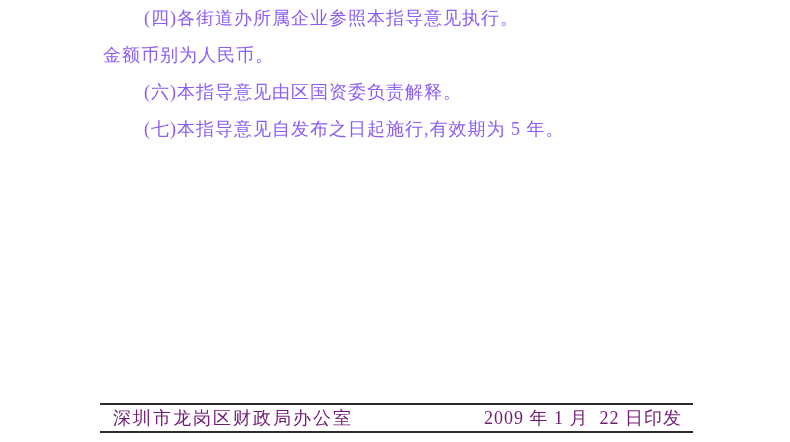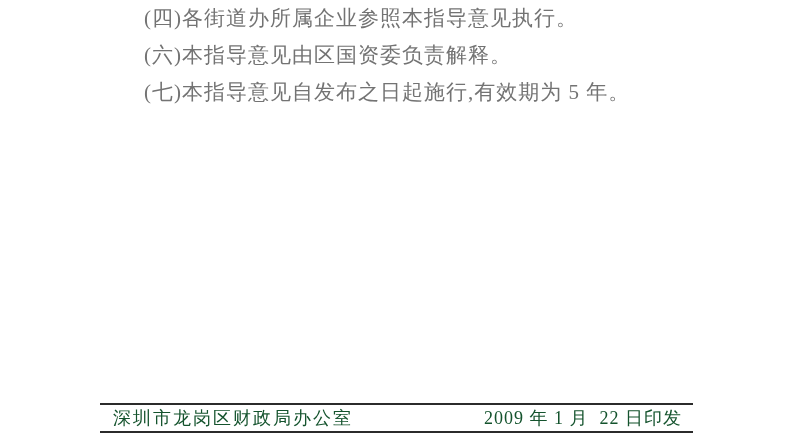--- a/index.html
+++ b/index.html
@@ -17,22 +17,22 @@
   .page {
     position: absolute;
     inset: 0;
     background: #ffffff;
   }
   .doc-body {
     position: absolute;
     left: 103px;
     top: 0px;
     width: 596px;
-    color: #737373;
-    font-size: 21px;
+    color: #8b5cf6;
+    font-size: 18px;
     line-height: 37px;
     letter-spacing: 1px;
   }
   .doc-line {
     white-space: nowrap;
   }
   .doc-line.indent {
     padding-left: 41px;
   }
   .footer {
@@ -41,39 +41,40 @@
     top: 403px;
     width: 593px;
     height: 30px;
     box-sizing: border-box;
     border-top: 2px solid #2b2b2b;
     border-bottom: 2px solid #2b2b2b;
     display: flex;
     justify-content: space-between;
     align-items: center;
     padding: 0 11px 0 13px;
-    color: #14532d;
+    color: #701a75;
     font-size: 18px;
   }
   .footer .issuer {
     letter-spacing: 2px;
     white-space: pre;
   }
   .footer .print-date {
     letter-spacing: 1px;
     white-space: pre;
   }
 </style>
 </head>
 <body>
 
 <div class="page">
 
   <div class="doc-body">
     <div class="doc-line indent">(四)各街道办所属企业参照本指导意见执行。</div>
+    <div class="doc-line">金额币别为人民币。</div>
     <div class="doc-line indent">(六)本指导意见由区国资委负责解释。</div>
     <div class="doc-line indent">(七)本指导意见自发布之日起施行,有效期为 5 年。</div>
   </div>
 
   <div class="footer">
     <span class="issuer">深圳市龙岗区财政局办公室</span>
     <span class="print-date">2009 年 1 月  22 日印发</span>
   </div>
 
 </div>

